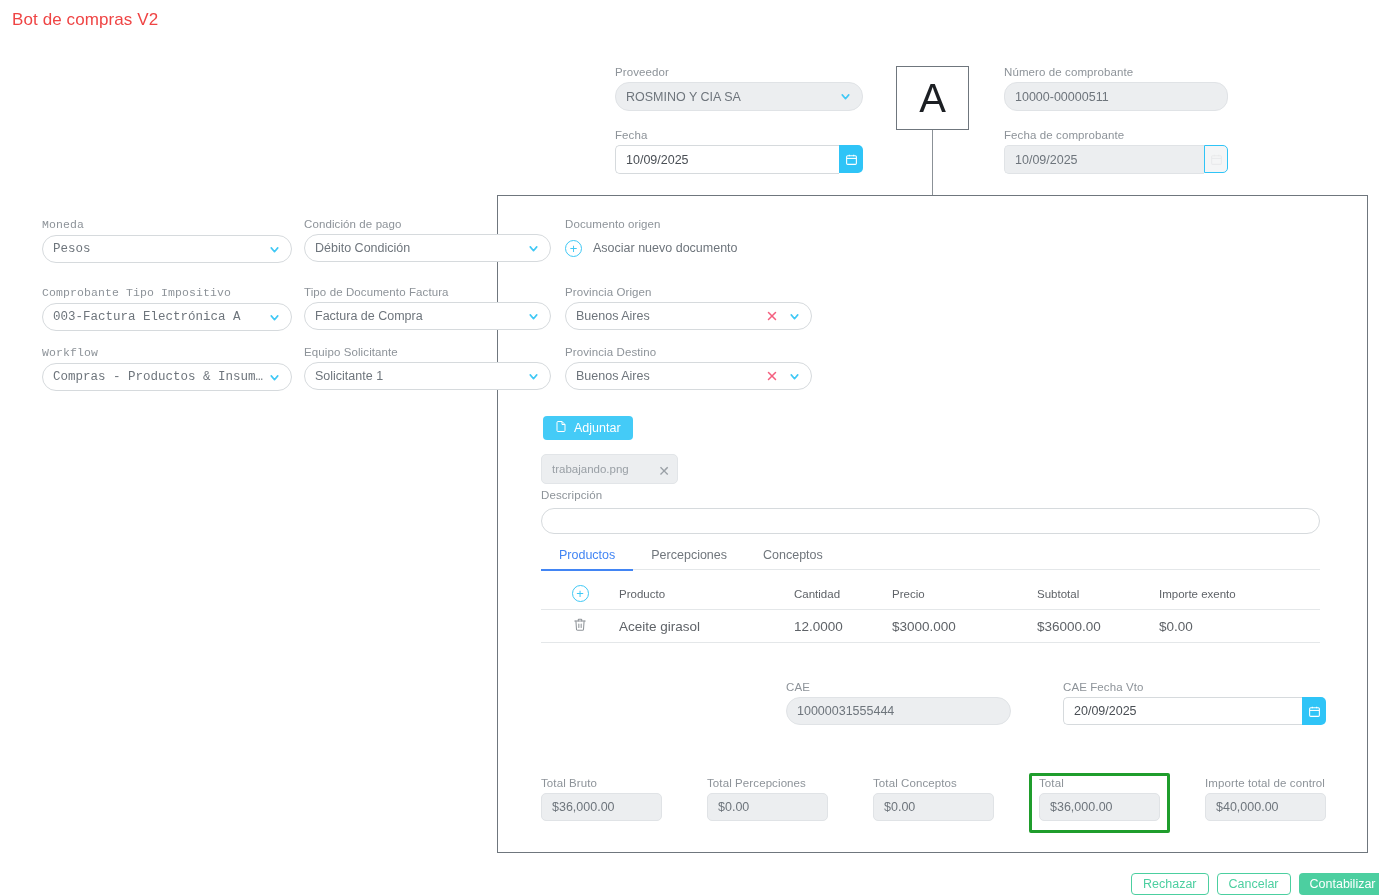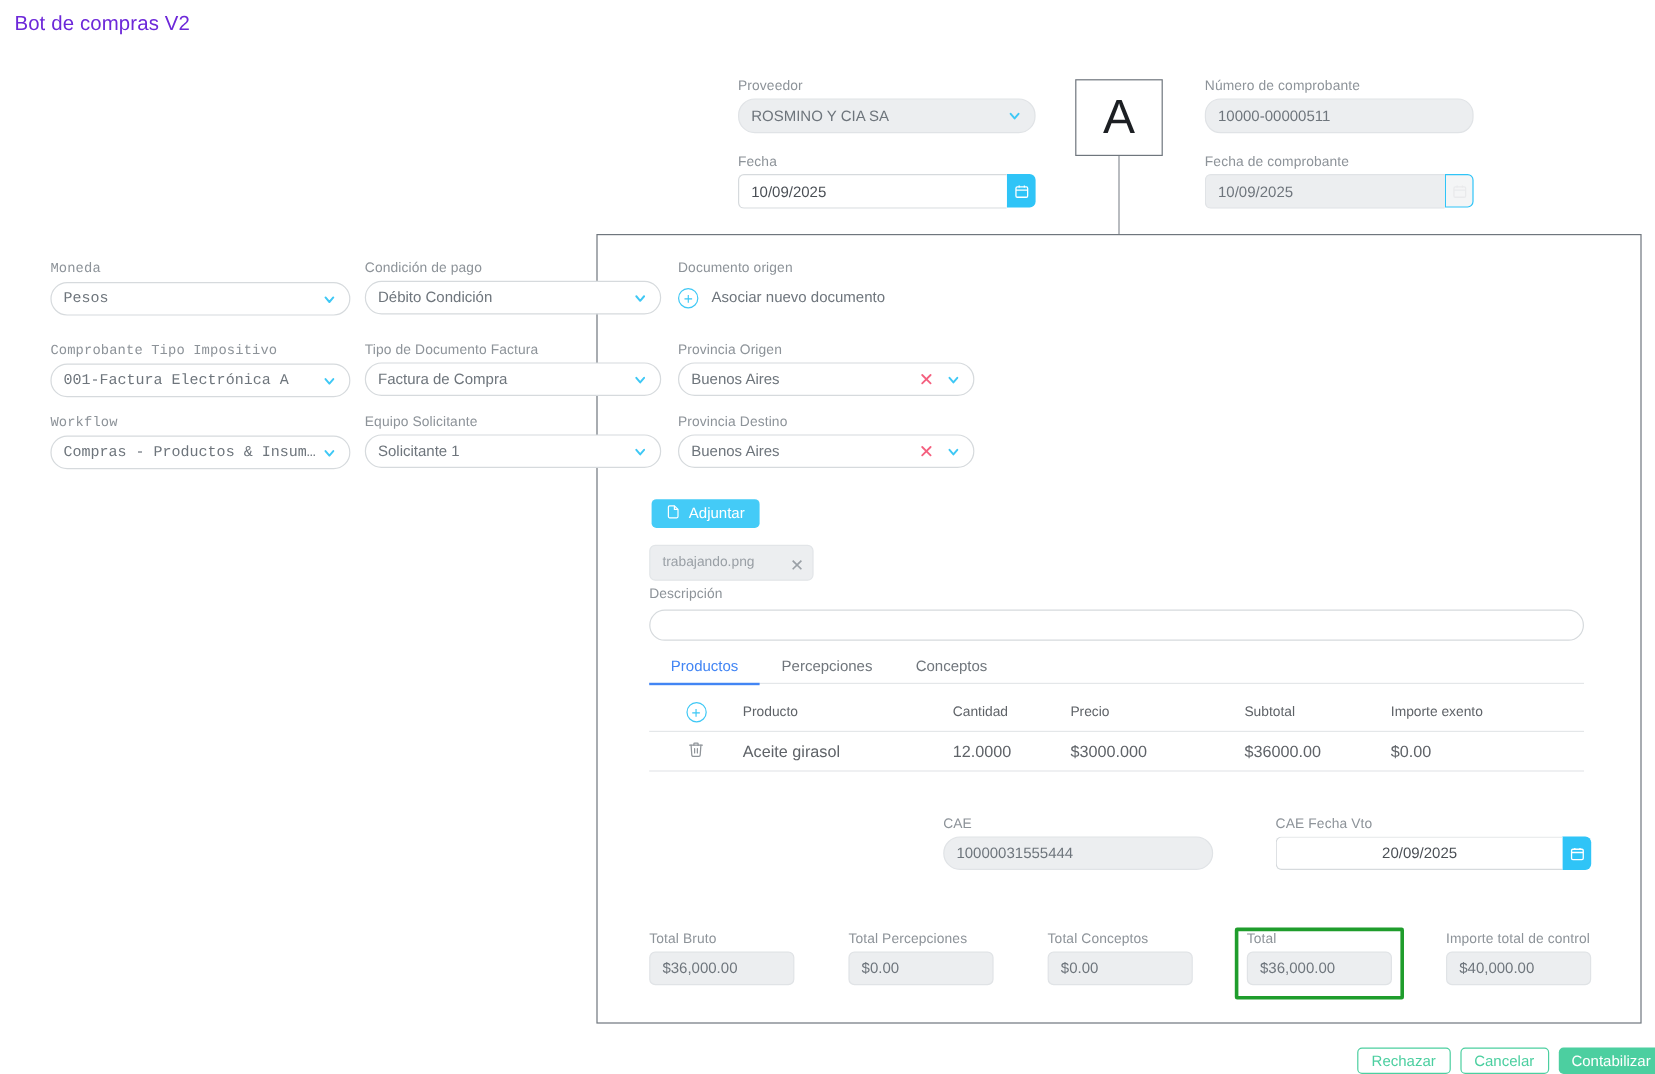--- a/index.html
+++ b/index.html
@@ -9,21 +9,21 @@
     background: #ffffff;
     font-family: "Liberation Sans", sans-serif;
     color: #3c4043;
     overflow: hidden;
   }
 
   #page-title {
     position: absolute;
     left: 12px; top: 10px;
     font-size: 17px;
-    color: #6d28d9;
+    color: #ef4444;
     letter-spacing: .1px;
   }
 
   
   .fld-label {
     font-size: 11.5px;
     color: #8d9399;
     margin-bottom: 4px;
     white-space: nowrap;
     letter-spacing: .1px;
@@ -343,21 +343,21 @@
       <span class="circ-plus">+</span>
       <span>Asociar nuevo documento</span>
     </div>
   </div>
 </div>
 
 <div class="grid-row" style="top:286px;">
   <div class="col-a">
     <div class="fld-label">Comprobante Tipo Impositivo</div>
     <div class="inp rounded">
-      <span class="val">001-Factura Electrónica A</span>
+      <span class="val">003-Factura Electrónica A</span>
       <span class="chev">
         <svg width="13" height="13" viewBox="0 0 24 24" fill="none" stroke="currentColor" stroke-width="3" stroke-linecap="round" stroke-linejoin="round">
             <polyline points="6 9 12 16 18 9"></polyline>
           </svg>
       </span>
     </div>
   </div>
   <div class="col-b">
     <div class="fld-label">Tipo de Documento Factura</div>
     <div class="inp rounded">
@@ -495,21 +495,21 @@
 <div id="cae-row">
   <div class="cae-a">
     <div class="fld-label">CAE</div>
     <div class="inp disabled rounded">
       <span class="val">10000031555444</span>
     </div>
   </div>
   <div class="cae-b">
     <div class="fld-label">CAE Fecha Vto</div>
     <div style="display:flex;">
-      <div class="inp" style="flex:1;border-right:none;border-radius:5px 0 0 5px;text-align:center;">
+      <div class="inp" style="flex:1;border-right:none;border-radius:5px 0 0 5px;">
         <span class="val" style="color:#4a4f55;">20/09/2025</span>
       </div>
       <div class="cal-btn">
         <svg width="13" height="13" viewBox="0 0 24 24" fill="none" stroke="currentColor" stroke-width="2">
             <rect x="3" y="5" width="18" height="16" rx="2"></rect>
             <line x1="3" y1="10" x2="21" y2="10"></line>
             <line x1="8" y1="3" x2="8" y2="6"></line>
             <line x1="16" y1="3" x2="16" y2="6"></line>
           </svg>
       </div>

